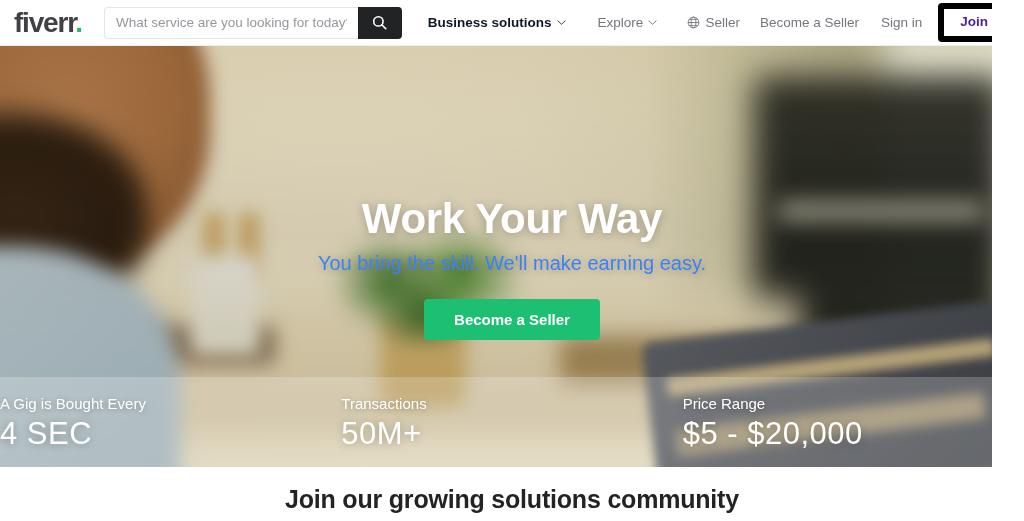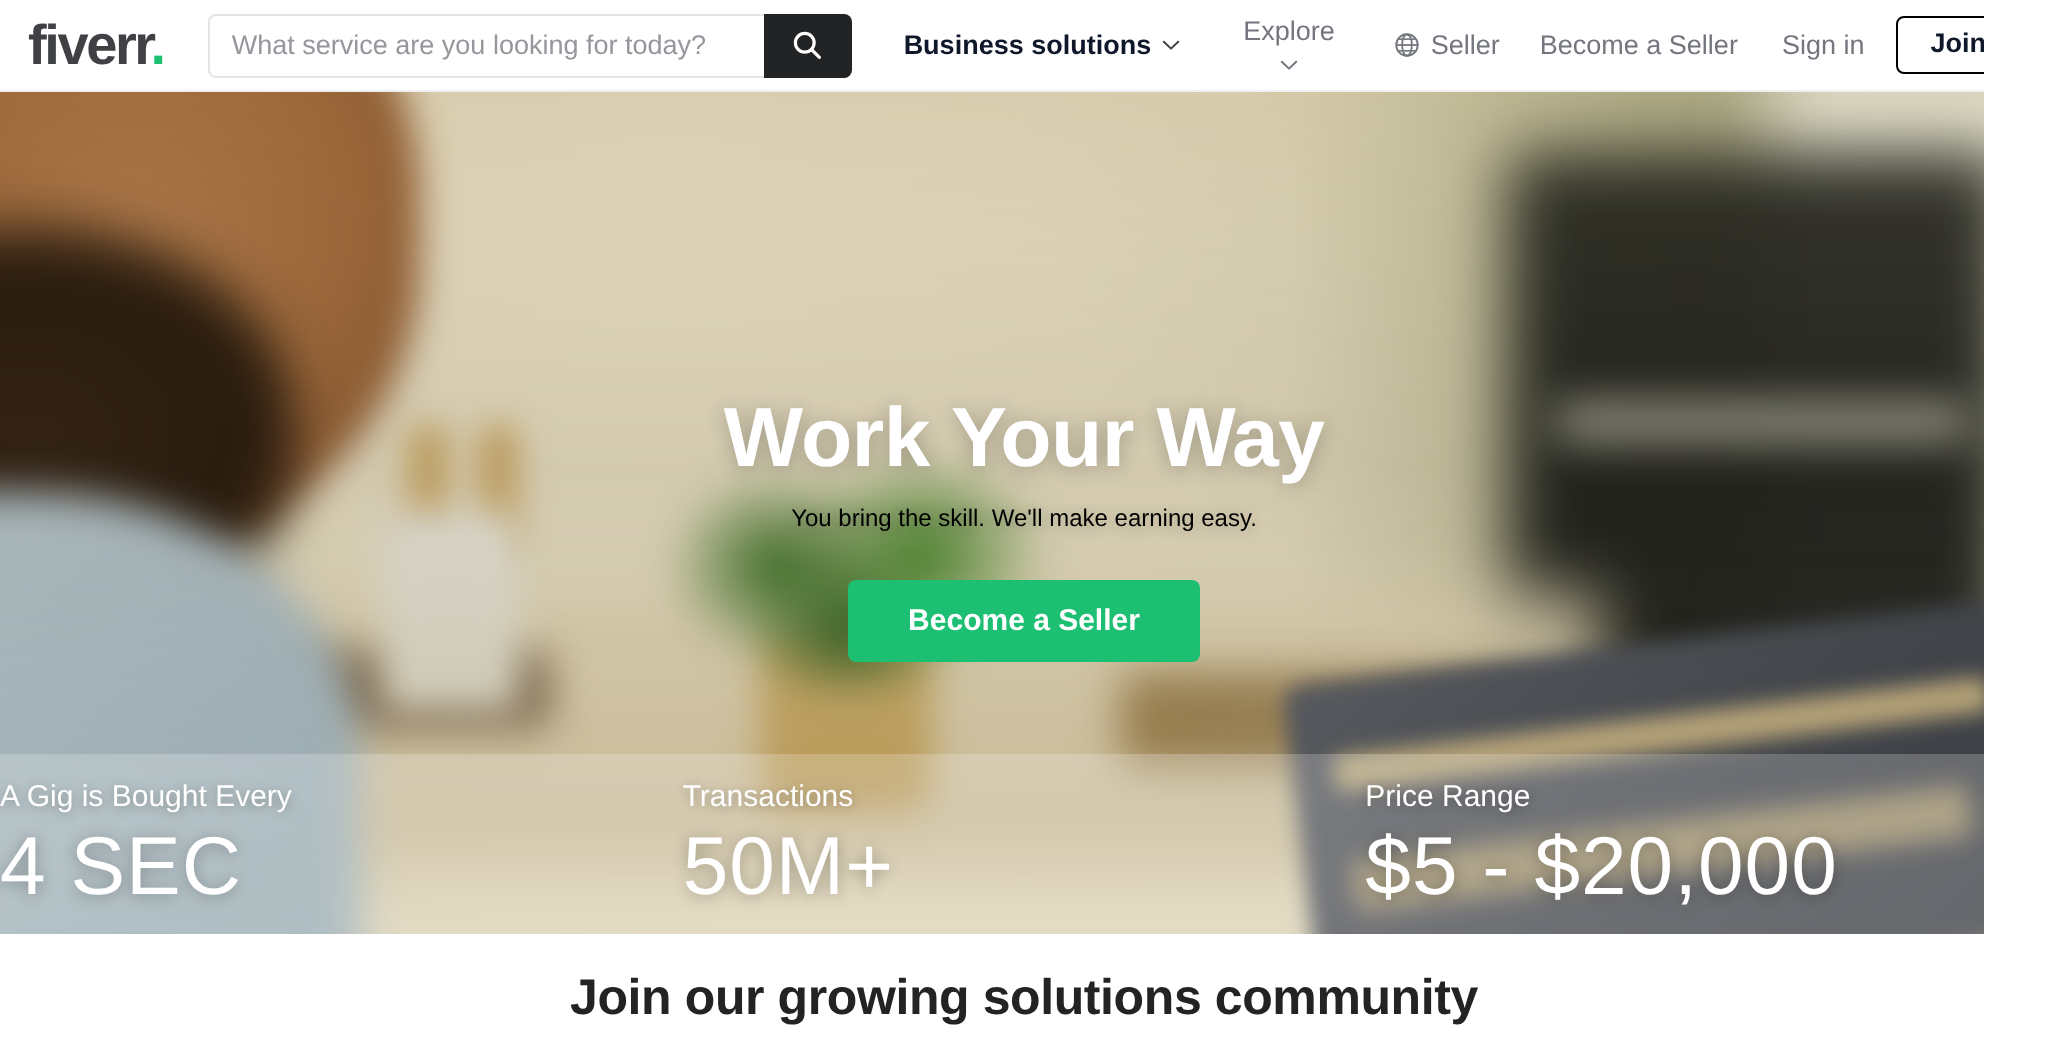--- a/index.html
+++ b/index.html
@@ -40,29 +40,29 @@
     display:flex; align-items:center; justify-content:center;
   }
 
   #nav { margin-left:26px; display:flex; align-items:center; height:46px; flex:1; }
   .nav-item {
     display:flex; align-items:center; gap:5px;
     font-size:13.5px; color:#74767e; cursor:pointer; white-space:nowrap;
   }
   .nav-item.strong { color:#0f172a; font-weight:700;text-align:right; }
   .nav-gap-1 { margin-right:32px; }
-  .nav-gap-2 { margin-right:30px;flex-direction:column; }
+  .nav-gap-2 { margin-right:30px; }
   .nav-gap-3 { margin-right:20px; }
   .nav-gap-4 { margin-right:22px; }
   .caret { display:inline-block; width:9px; height:9px; }
 
   #join-btn {
     margin-left:16px; margin-right:14px;
-    border:1px solid #000000; border-radius:4px;
-    color:#0f172a; background:transparent;
+    border:6px solid #000000; border-radius:4px;
+    color:#4c1d95; background:transparent;
     font-size:13.5px; font-weight:700;
     padding:6px 16px; cursor:pointer; line-height:1.1;
     font-family:"Liberation Sans", sans-serif;
   }
 
   
   #hero {
     position:absolute; top:46px; left:0; width:1024px; height:421px;
     overflow:hidden;
   }
@@ -184,21 +184,21 @@
   #hero-copy {
     position:absolute; left:0; top:0; width:1024px;
     text-align:center; z-index:6;
   }
   #hero-title {
     margin-top:150px; font-size:42px; font-weight:700; color:#ffffff;
     letter-spacing:-0.3px; line-height:1.1;
     text-shadow:0 1px 10px rgba(0,0,0,0.25);
   }
   #hero-sub {
-    margin-top:10px; font-size:12px; color:#000000; font-weight:400;
+    margin-top:10px; font-size:20px; color:#3b82f6; font-weight:400;
     text-shadow:0 1px 8px rgba(0,0,0,0.25);
   }
   #hero-cta {
     margin-top:24px; display:inline-block;
     background:#1dbf73; color:#ffffff; border:none; border-radius:4px;
     font-size:15px; font-weight:700; padding:12px 30px; cursor:pointer;
     font-family:"Liberation Sans", sans-serif;
   }
 
   
@@ -207,21 +207,21 @@
     background:rgba(255,255,255,0.22);
     backdrop-filter:blur(2px);
     display:flex; align-items:center; z-index:8;
   }
   .stat { flex:1; color:#ffffff; }
   .stat-label {
     font-size:15px; font-weight:400; line-height:1;
     text-shadow:0 1px 6px rgba(0,0,0,0.3);
   }
   .stat-value {
-    margin-top:7px; font-size:41px; font-weight:400; line-height:1;
+    margin-top:7px; font-size:31px; font-weight:400; line-height:1;
     letter-spacing:0.5px;
     text-shadow:0 1px 8px rgba(0,0,0,0.3);
   }
 
   
   #bottom {
     position:absolute; left:0; top:467px; width:1024px; height:54px;
     background:#ffffff; display:flex; align-items:flex-end; justify-content:center;
   }
   #bottom-title {

